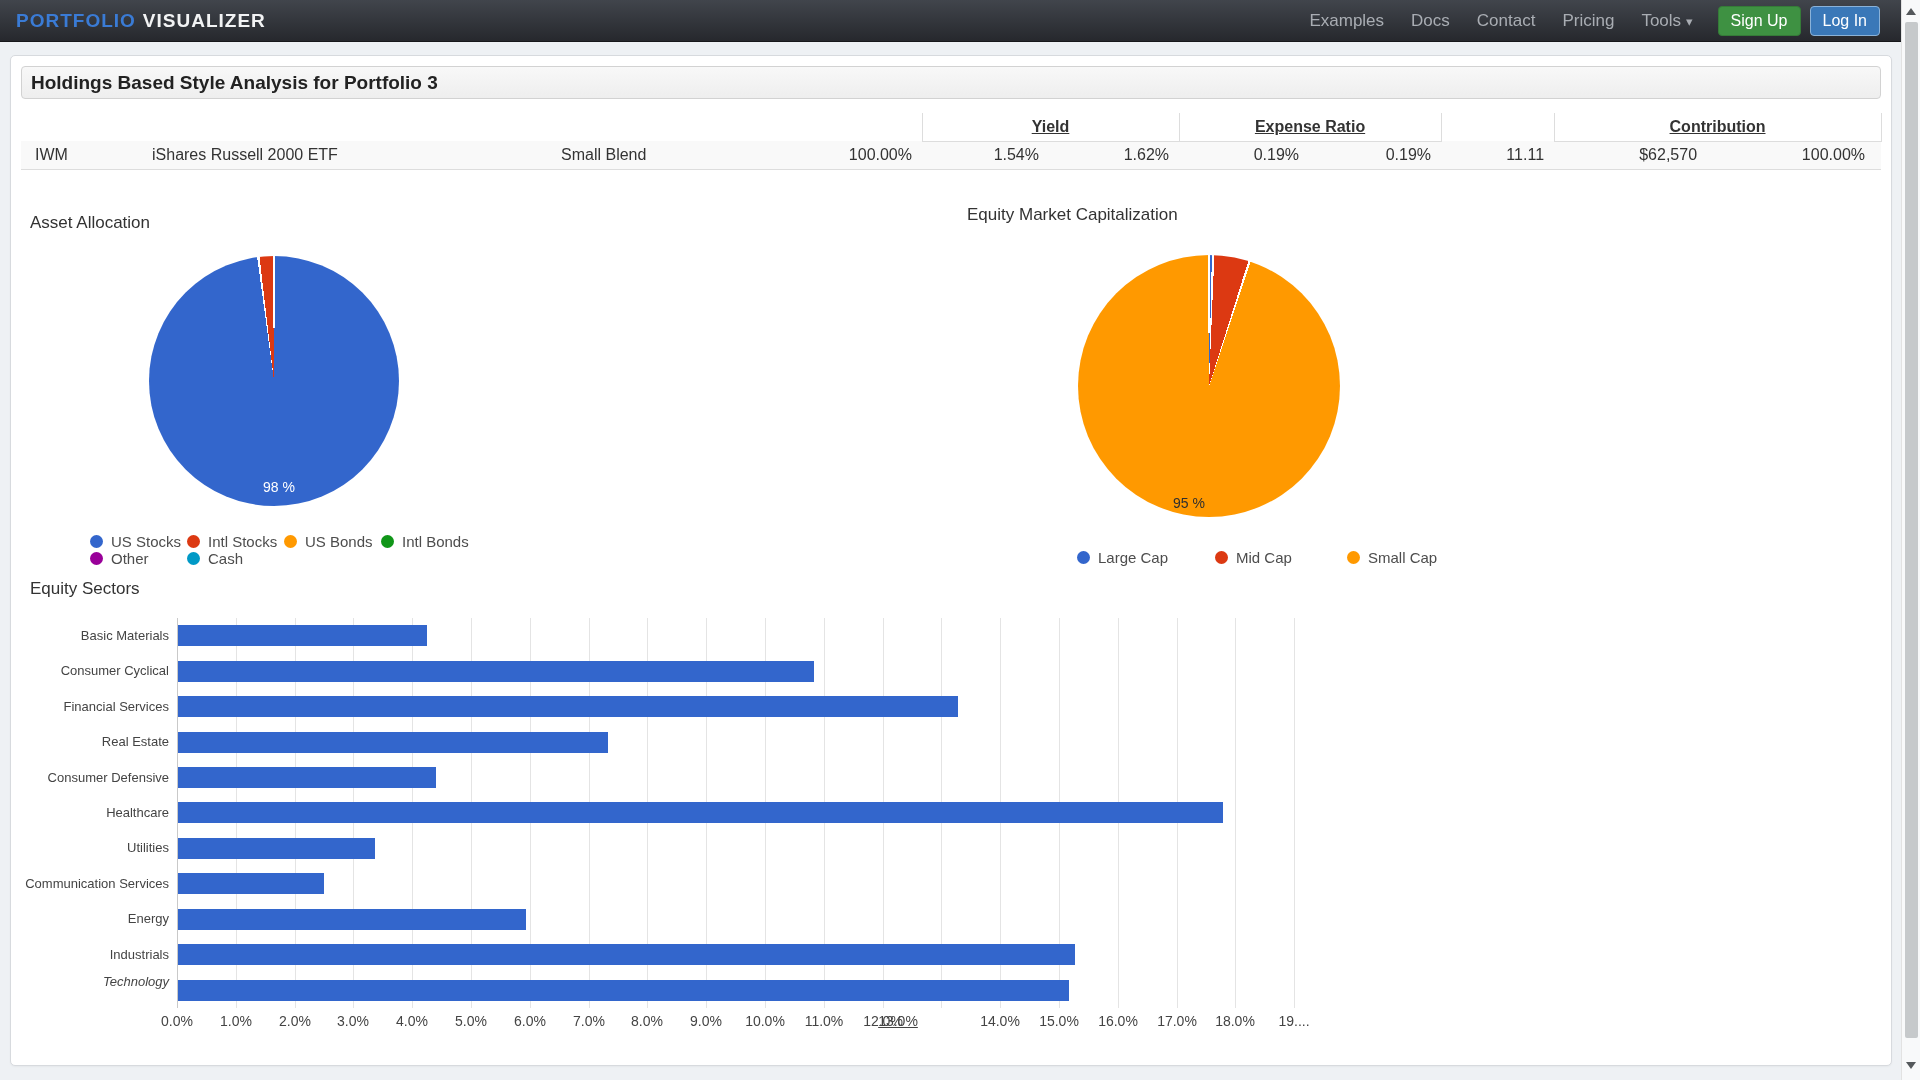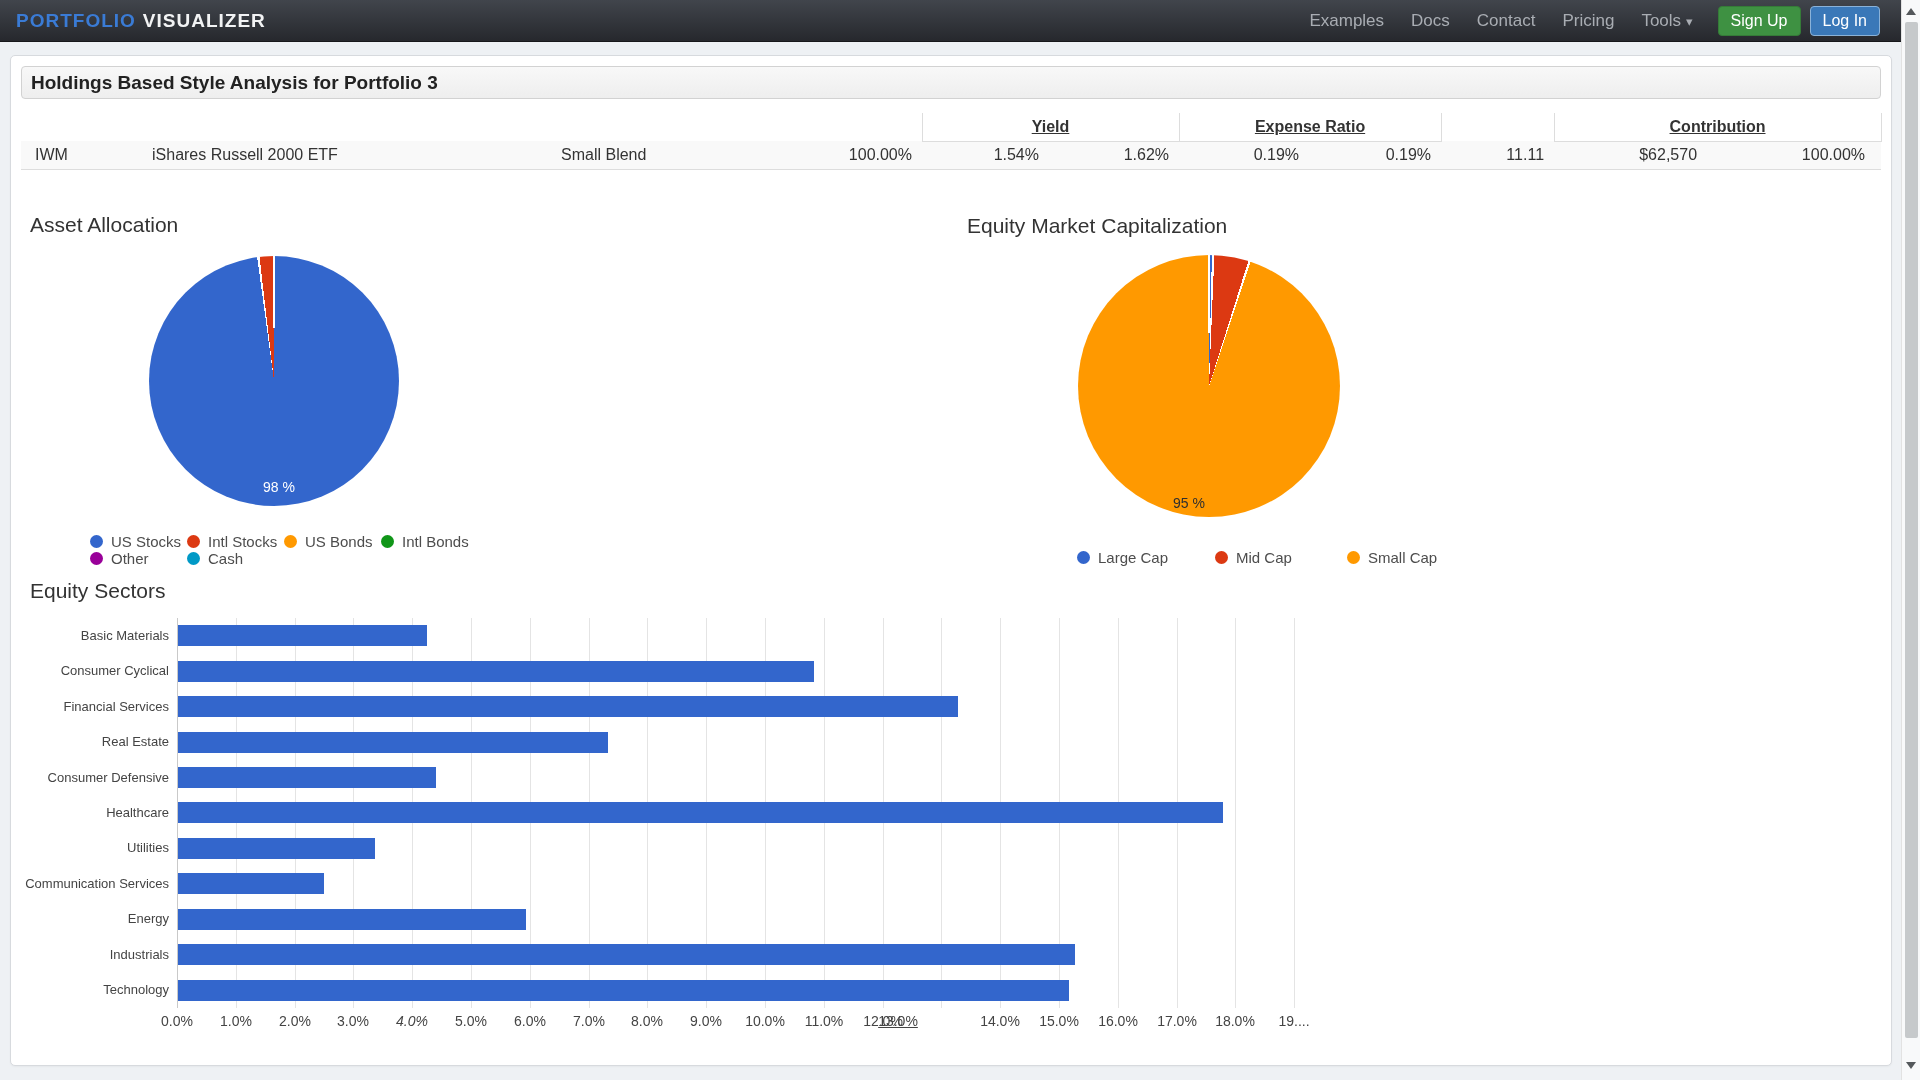--- a/index.html
+++ b/index.html
@@ -38,21 +38,21 @@
   thead th { font-weight:bold; vertical-align:middle;text-decoration:underline; }
   .al { text-align:left; }  .ar { text-align:right; }  .ac { text-align:center; }
   .pl14 { padding-left:14px; } .pl10 { padding-left:10px; }
   .pr10 { padding-right:10px; } .pr16 { padding-right:16px; }
   .bl { border-left:1px solid #ddd; } .br { border-right:1px solid #ddd; }
   .bb { border-bottom:1px solid #ddd; }
   thead tr.cols th { border-bottom:1px solid #c3c3c3; }
   tbody tr { background:#f9f9f9; border-bottom:1px solid #ddd; }
 
   
-  .sec-title { position:absolute; font-size:21px; color:#333; }
+  .sec-title { position:absolute; font-size:17px; color:#333; }
 
   
   .pie { position:absolute; border-radius:50%; }
   .pie-label { position:absolute; transform:translate(-50%,-50%); font-size:14px; }
   .legend { position:absolute; }
   .lg-item { display:flex; align-items:center; height:16px; }
   .lg-dot { width:13px; height:13px; border-radius:50%; margin-right:8px; flex:none; }
   .lg-text { font-size:15px; color:#4d4d4d; white-space:nowrap; }
   #pie1-legend { display:grid; grid-template-columns:repeat(4,97px); row-gap:1px; }
   #pie2-legend { display:flex; }
@@ -166,21 +166,21 @@
       <div class="lg-item">
         <div class="lg-dot" style="background: rgb(153, 0, 153);"></div>
         <span class="lg-text">Other</span>
       </div>
       <div class="lg-item">
         <div class="lg-dot" style="background: rgb(0, 153, 198);"></div>
         <span class="lg-text">Cash</span>
       </div>
     </div>
 
-  <div class="sec-title" style="left:956px; top:158px;text-align:center;">Equity Market Capitalization</div>
+  <div class="sec-title" style="left:956px; top:149px;text-align:center;">Equity Market Capitalization</div>
   <div class="pie" id="pie2" style="left: 1067px; top: 199px; width: 262px; height: 262px; background: conic-gradient(rgb(255, 255, 255) 0%, rgb(255, 255, 255) 0.15%, rgb(51, 102, 204) 0.15%, rgb(51, 102, 204) 0.35%, rgb(255, 255, 255) 0.35%, rgb(255, 255, 255) 0.5%, rgb(255, 255, 255) 0.5%, rgb(255, 255, 255) 0.65%, rgb(220, 57, 18) 0.65%, rgb(220, 57, 18) 4.85%, rgb(255, 255, 255) 4.85%, rgb(255, 255, 255) 5%, rgb(255, 255, 255) 5%, rgb(255, 255, 255) 5.15%, rgb(255, 153, 0) 5.15%, rgb(255, 153, 0) 99.85%, rgb(255, 255, 255) 99.85%, rgb(255, 255, 255) 100%);">
     <span class="pie-label" style="left:111px; top:248px; color:#2f2f2f;">95 %</span>
   </div>
   <div class="legend" id="pie2-legend" style="left:1066px; top:493px;gap:40px;">
       <div class="lg-item">
         <div class="lg-dot" style="background: rgb(51, 102, 204);"></div>
         <span class="lg-text">Large Cap</span>
       </div>
       <div class="lg-item">
         <div class="lg-dot" style="background: rgb(220, 57, 18);"></div>
@@ -197,21 +197,21 @@
       <div class="cat-label" style="top: 10px;">Basic Materials</div>
       <div class="cat-label" style="top: 45px;">Consumer Cyclical</div>
       <div class="cat-label" style="top: 81px;">Financial Services</div>
       <div class="cat-label" style="top: 116px;">Real Estate</div>
       <div class="cat-label" style="top: 152px;">Consumer Defensive</div>
       <div class="cat-label" style="top: 187px;">Healthcare</div>
       <div class="cat-label" style="top: 222px;">Utilities</div>
       <div class="cat-label" style="top: 258px;">Communication Services</div>
       <div class="cat-label" style="top: 293px;">Energy</div>
       <div class="cat-label" style="top: 329px;">Industrials</div>
-      <div class="cat-label" style="top: 364px;">Technology</div>
+      <div class="cat-label" style="top: 356px; font-style: italic;">Technology</div>
     </div>
   <div id="bar-plot">
       <div class="gridline zero" style="left: 0px;"></div>
       <div class="gridline" style="left: 59px;"></div>
       <div class="gridline" style="left: 118px;"></div>
       <div class="gridline" style="left: 176px;"></div>
       <div class="gridline" style="left: 235px;"></div>
       <div class="gridline" style="left: 294px;"></div>
       <div class="gridline" style="left: 353px;"></div>
       <div class="gridline" style="left: 412px;"></div>
@@ -237,21 +237,21 @@
       <div class="bar" style="top: 255px; width: 146px; background: rgb(51, 102, 204);"></div>
       <div class="bar" style="top: 291px; width: 348px; background: rgb(51, 102, 204);"></div>
       <div class="bar" style="top: 326px; width: 897px; background: rgb(51, 102, 204);"></div>
       <div class="bar" style="top: 362px; width: 891px; background: rgb(51, 102, 204);"></div>
     </div>
   <div id="bar-ticks">
       <div class="tick-label" style="left: 131px;">0.0%</div>
       <div class="tick-label" style="left: 190px;">1.0%</div>
       <div class="tick-label" style="left: 249px;">2.0%</div>
       <div class="tick-label" style="left: 307px;">3.0%</div>
-      <div class="tick-label" style="left: 366px; font-style: italic;">4.0%</div>
+      <div class="tick-label" style="left: 366px;">4.0%</div>
       <div class="tick-label" style="left: 425px;">5.0%</div>
       <div class="tick-label" style="left: 484px;">6.0%</div>
       <div class="tick-label" style="left: 543px;">7.0%</div>
       <div class="tick-label" style="left: 601px;">8.0%</div>
       <div class="tick-label" style="left: 660px;">9.0%</div>
       <div class="tick-label" style="left: 719px;">10.0%</div>
       <div class="tick-label" style="left: 778px;">11.0%</div>
       <div class="tick-label" style="left: 837px;">12.0%</div>
       <div class="tick-label" style="left: 852px; text-decoration: underline;">13.0%</div>
       <div class="tick-label" style="left: 954px;">14.0%</div>

